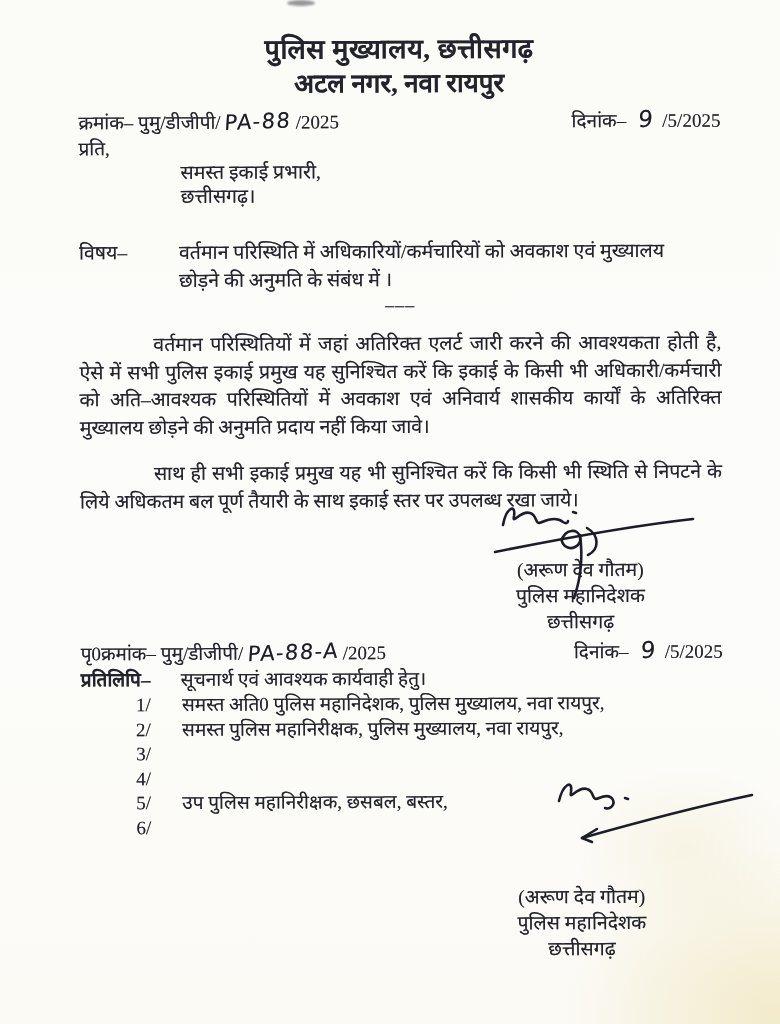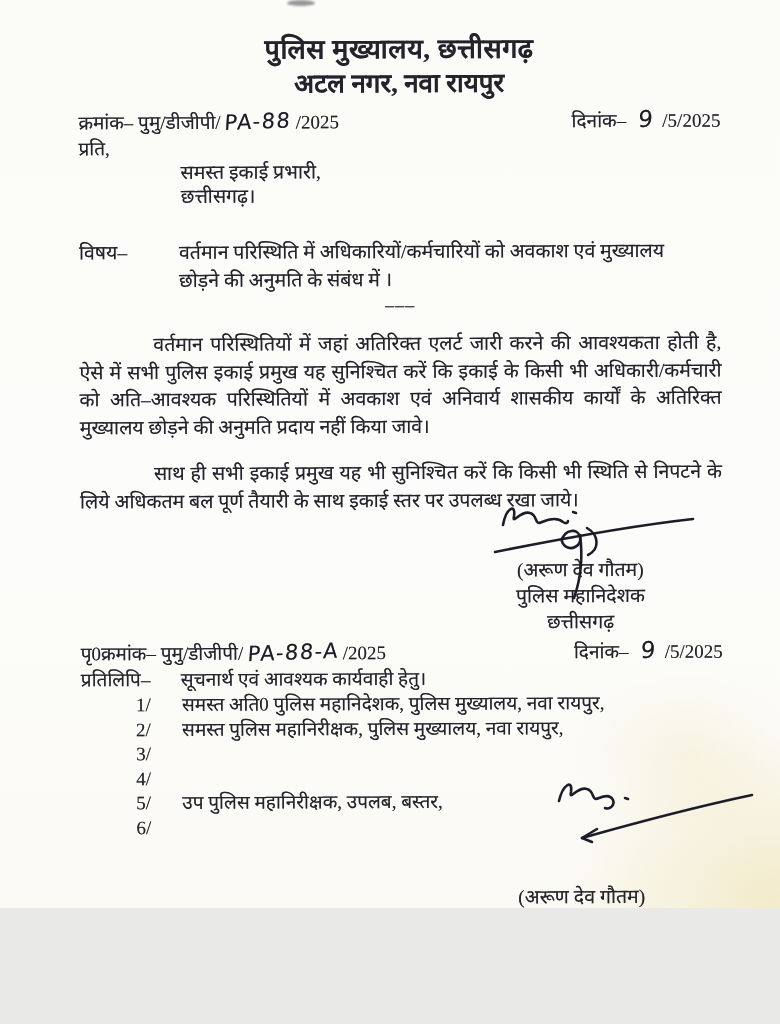--- a/index.html
+++ b/index.html
@@ -1,18 +1,18 @@
 <!DOCTYPE html>
 <html lang="hi"><head>
 <meta charset="utf-8">
 <style>
   html,body{margin:0;padding:0;background:#e9e9e7;}
   .page{
     position:relative;
-    width:780px;height:908px;
+    width:780px;height:1024px;
     margin:0 auto;
     background:
       radial-gradient(ellipse 300px 240px at 99% 99%, rgba(236,222,168,.55), rgba(236,222,168,0) 70%),
       radial-gradient(ellipse 160px 120px at 88% 83%, rgba(240,230,190,.35), rgba(240,230,190,0) 70%),
       linear-gradient(180deg,#fbfbf8 0%,#fcfcfa 60%,#fbfaf5 100%);
     overflow:hidden;
     font-family:"Liberation Serif","DejaVu Serif",serif;
     color:#23232b;
   }
   .content{
@@ -43,21 +43,21 @@
   .para{margin:14px 0 0 0;text-align:justify;text-indent:74px;line-height:27.5px;}
   .para.p2{margin-top:19px;}
   .sig{
     width:236px;margin:0 24px 0 auto;text-align:center;
     font-size:19.5px;line-height:26px;
   }
   .sig .ink-spacer{height:44px;}
   .sig.sig2 .ink-spacer{height:46px;}
   .endorse-row{margin-top:2px;font-size:19px;}
   .copy-row{display:flex;font-size:19px;line-height:26px;}
-  .copy-label{width:100px;flex:none;}
+  .copy-label{width:100px;flex:none;font-weight:bold;}
   .copy-item{display:flex;font-size:19px;line-height:24.5px;}
   .copy-item .no{margin-left:55px;width:46px;flex:none;}
   .ink-svg{position:absolute;pointer-events:none;z-index:3;}
   .ink-svg path{fill:none;stroke:#1d1d29;stroke-width:2.6;stroke-linecap:round;stroke-linejoin:round;}
   .smudge-top{
     position:absolute;left:287px;top:0;width:28px;height:6px;
     background:rgba(70,70,75,.55);border-radius:50%;filter:blur(1.2px);
   }
 </style>
 </head>
@@ -151,21 +151,21 @@
         <span>समस्त पुलिस महानिरीक्षक, पुलिस मुख्यालय, नवा रायपुर,</span>
       </div>
       <div class="copy-item">
         <span class="no">3/</span>
       </div>
       <div class="copy-item">
         <span class="no">4/</span>
       </div>
       <div class="copy-item">
         <span class="no">5/</span>
-        <span>उप पुलिस महानिरीक्षक, उपलब, बस्तर,</span>
+        <span>उप पुलिस महानिरीक्षक, छसबल, बस्तर,</span>
       </div>
       <div class="copy-item">
         <span class="no">6/</span>
       </div>
     </div>
 
     <div class="sig sig2">
       <div class="ink-spacer"></div>
       <div>(अरूण देव गौतम)</div>
       <div>पुलिस महानिदेशक</div>

